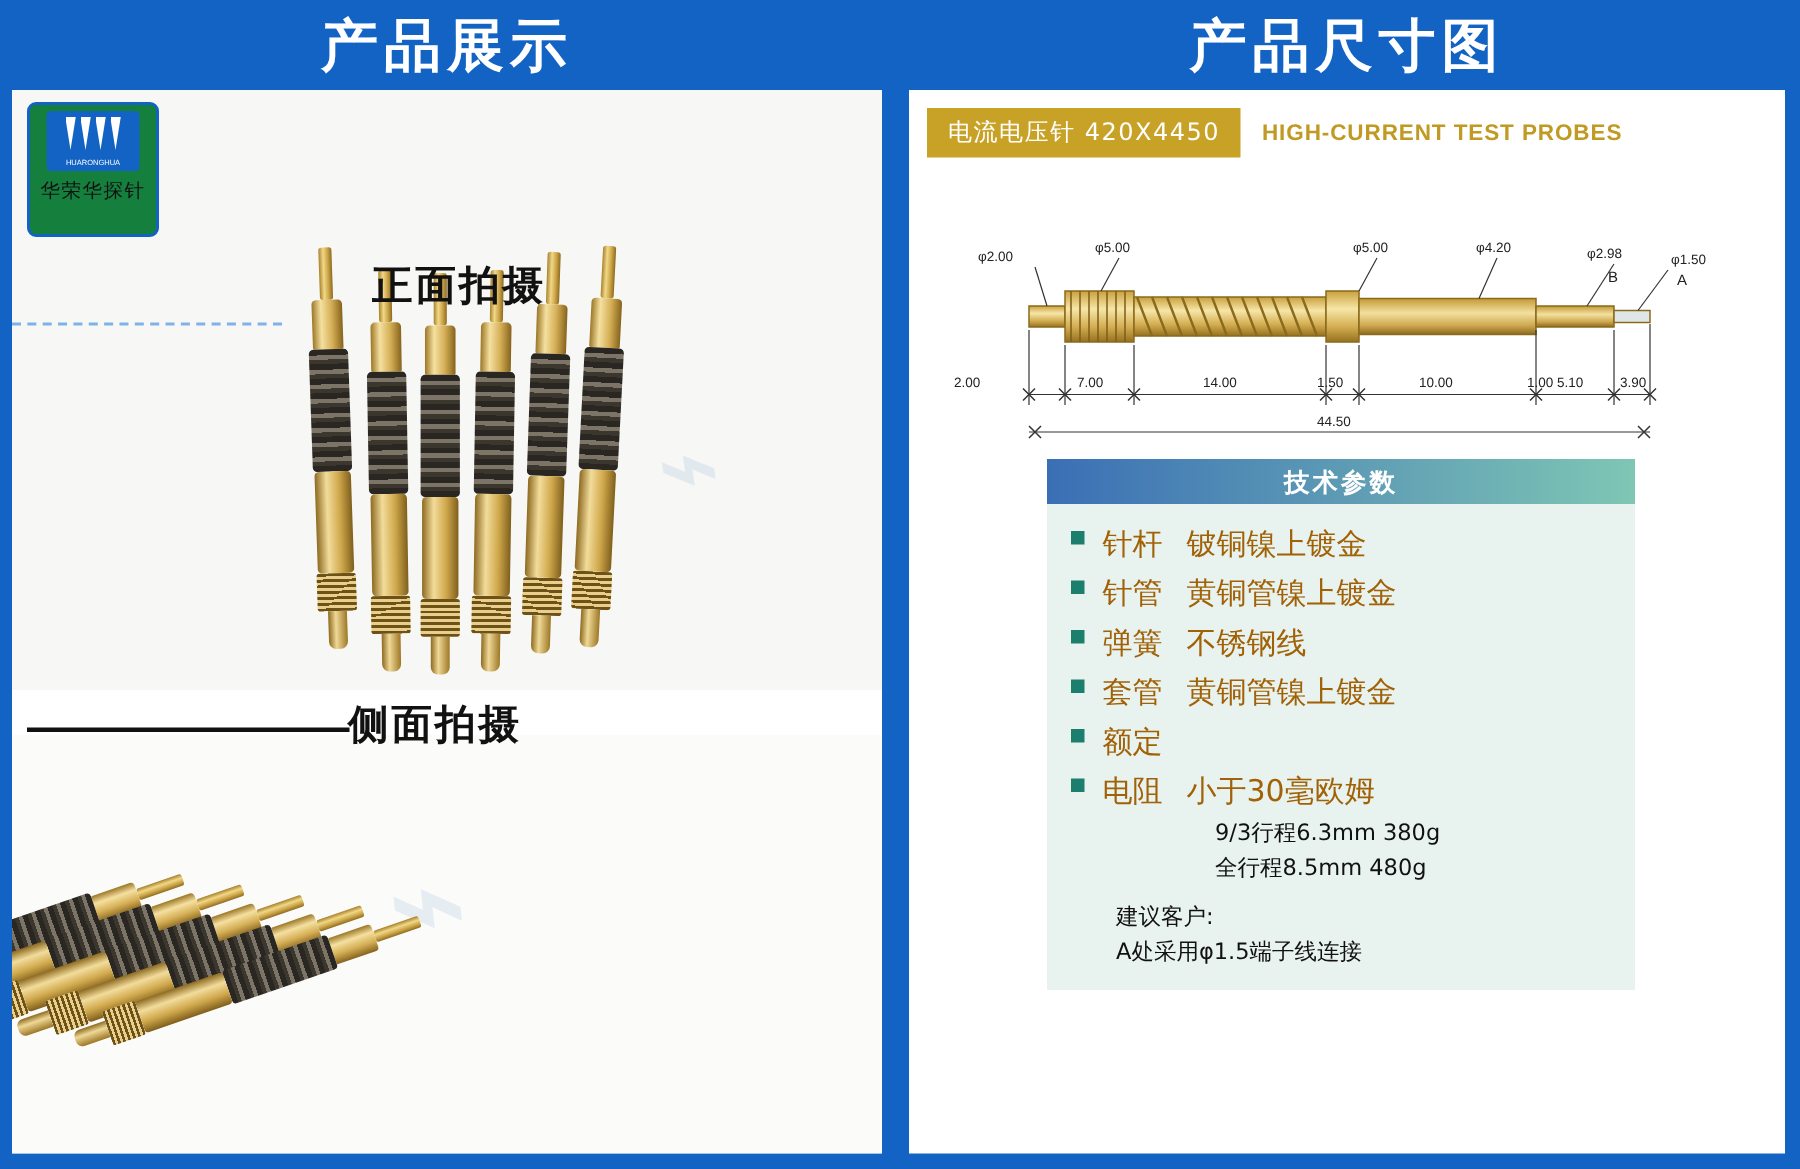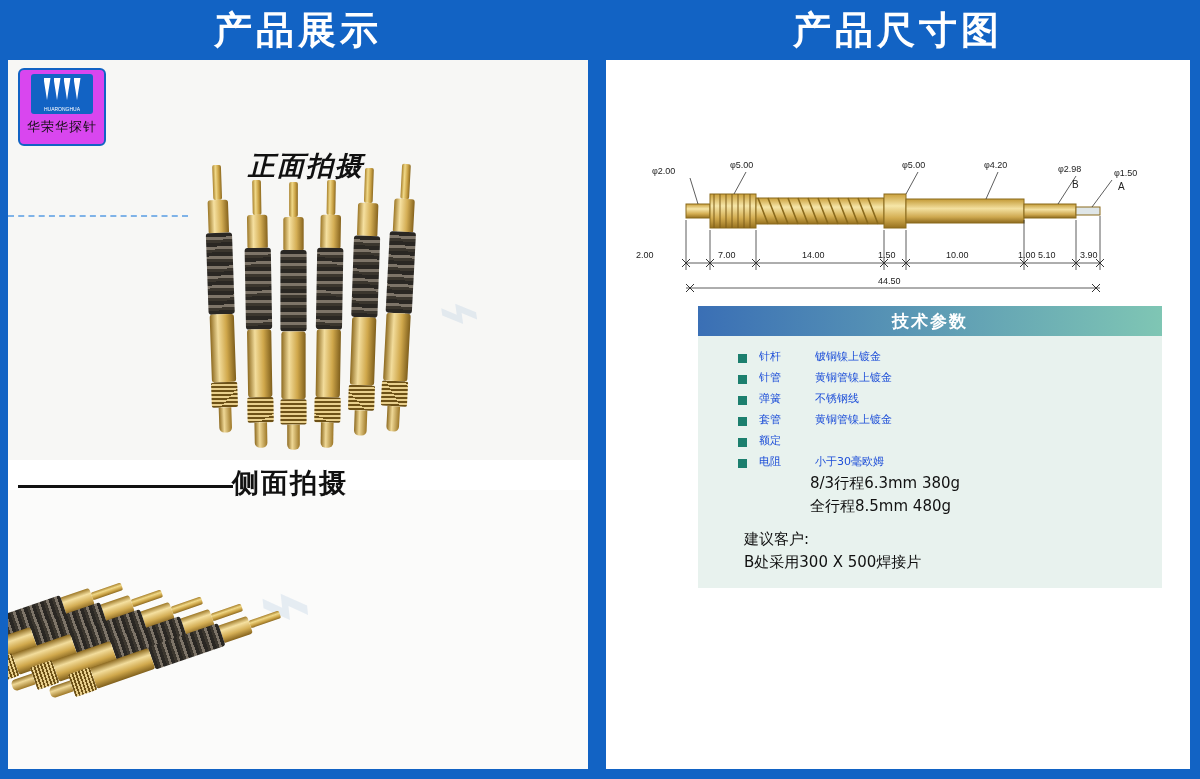--- a/index.html
+++ b/index.html
@@ -37,24 +37,24 @@
     background:#ffffff;
     left:8px;right:8px;
     top:60px;bottom:10px;
     overflow:hidden;
   }
   .panel-right .white-box{left:10px;right:10px;}
 
   
   .logo{
     position:absolute;left:10px;top:8px;
-    width:88px;height:78px;
+    width:88px;height:90px;
     border:2px solid #1263c4;
     border-radius:6px;
-    background:#d946ef;
+    background:#15803d;
     box-sizing:border-box;
     display:flex;flex-direction:column;align-items:center;
     padding-top:4px;
   }
   .logo-mark{
     width:62px;height:40px;
     background:#1263c4;
     border-radius:3px;
     position:relative;
     display:flex;align-items:flex-start;justify-content:center;
@@ -75,21 +75,21 @@
     font-size:13px;color:#111;letter-spacing:1px;
     font-family:"DejaVu Sans","Liberation Sans",sans-serif;
   }
 
   .shot-label{
     position:absolute;
     font-size:27px;font-weight:bold;color:#111;
     font-family:"DejaVu Sans","Liberation Sans",sans-serif;
     letter-spacing:2px;
   }
-  .lab-front{left:240px;top:88px;font-style:italic;}
+  .lab-front{left:240px;top:112px;}
   .lab-side{left:224px;top:405px;}
 
   .hr-line{
     position:absolute;left:10px;top:425px;width:215px;height:3px;background:#111;
   }
   .dash-line{
     position:absolute;left:0px;top:155px;width:180px;height:0;
     border-top:2px dashed #7fb3e8;
   }
 
@@ -167,39 +167,39 @@
     font-size:15px;
     font-weight:bold;
     letter-spacing:.6px;
   }
 
   
   .draw{position:absolute;left:0;top:60px;width:584px;height:230px;}
 
   
   .spec{
-    position:absolute;left:92px;top:246px;width:464px;
+    position:absolute;left:92px;top:246px;width:392px;
     background:#e8f2ee;
     box-sizing:border-box;
     padding-bottom:14px;
   }
   .spec-head{
     height:30px;
     background:linear-gradient(90deg,#3a6fb5,#7fc6b4);
     color:#ffffff;
     font-size:17px;font-weight:bold;
     display:flex;align-items:center;justify-content:center;
     letter-spacing:2px;
     font-family:"DejaVu Sans","Liberation Sans",sans-serif;
   }
   .spec-list{margin:10px 0 0 0;padding:0;list-style:none;}
   .spec-list li{
     display:flex;align-items:flex-start;
-    font-size:11px;color:#1d4ed8;
-    padding:3px 0 3px 40px;
+    font-size:20px;color:#a16207;
+    padding:3px 0 3px 16px;
     font-family:"DejaVu Sans","Liberation Sans",sans-serif;
   }
   .bullet{
     width:9px;height:9px;background:#1c7f6e;margin-top:5px;margin-right:12px;flex:none;
   }
   .spec-key{width:56px;flex:none;}
   .spec-val{flex:1;}
   .spec-sub{
     font-size:15px;color:#111;padding:2px 0 2px 112px;
     font-family:"DejaVu Sans","Liberation Sans",sans-serif;
@@ -346,20 +346,24 @@
       <div class="shot-label lab-front">正面拍摄</div>
       <div class="shot-label lab-side">侧面拍摄</div>
     </div>
   </div>
 
   <div class="panel panel-right">
     <div class="panel-title">产品尺寸图</div>
 
     <div class="white-box">
 
+      <div class="tag-row">
+        <div class="tag-cn">电流电压针 420X4450</div>
+        <div class="tag-en">HIGH-CURRENT TEST PROBES</div>
+      </div>
 
       <div class="draw">
         <svg width="584" height="230" viewBox="0 0 584 230">
 
           <g stroke="#8a6a1c" stroke-width="1" fill="none">
 
             <rect x="80" y="84" width="24" height="14" fill="url(#g1)"></rect>
 
             <rect x="104" y="74" width="46" height="34" fill="url(#g1)"></rect>
 
@@ -480,24 +484,24 @@
             <span class="bullet"></span>
             <span class="spec-key">额定</span>
           </li>
           <li>
             <span class="bullet"></span>
             <span class="spec-key">电阻</span>
             <span class="spec-val">小于30毫欧姆</span>
           </li>
         </ul>
 
-        <div class="spec-sub">8/3行程6.3mm  380g</div>
+        <div class="spec-sub">9/3行程6.3mm  380g</div>
         <div class="spec-sub">全行程8.5mm  480g</div>
 
         <div class="spec-notes">
           <div>建议客户:</div>
-          <div>B处采用300 X 500焊接片</div>
+          <div>A处采用φ1.5端子线连接</div>
         </div>
       </div>
 
     </div>
   </div>
 </div>
 
 </body></html>

